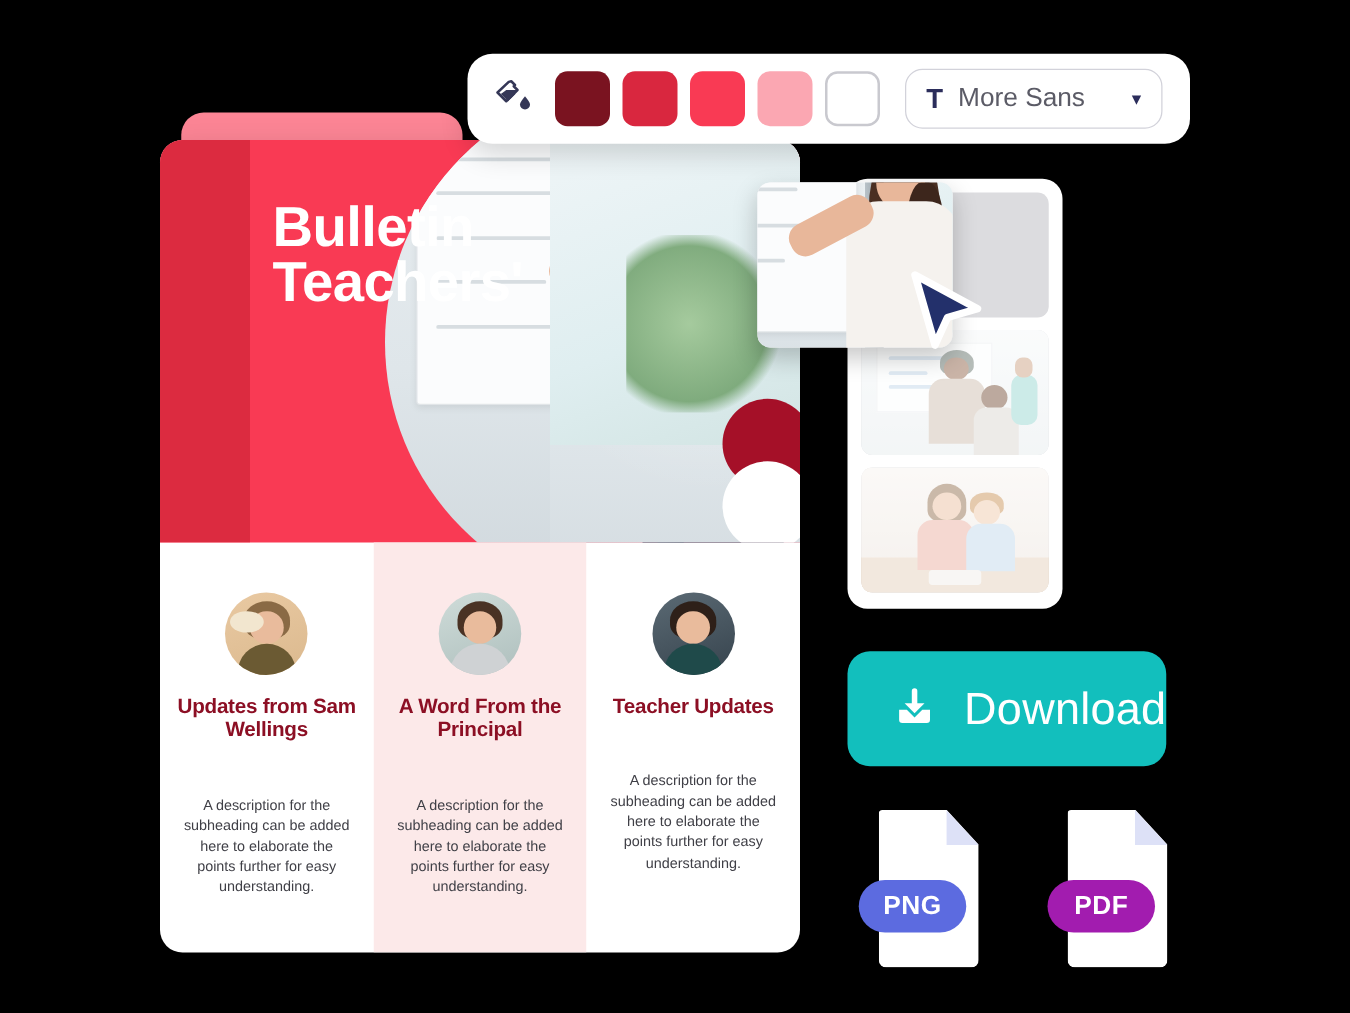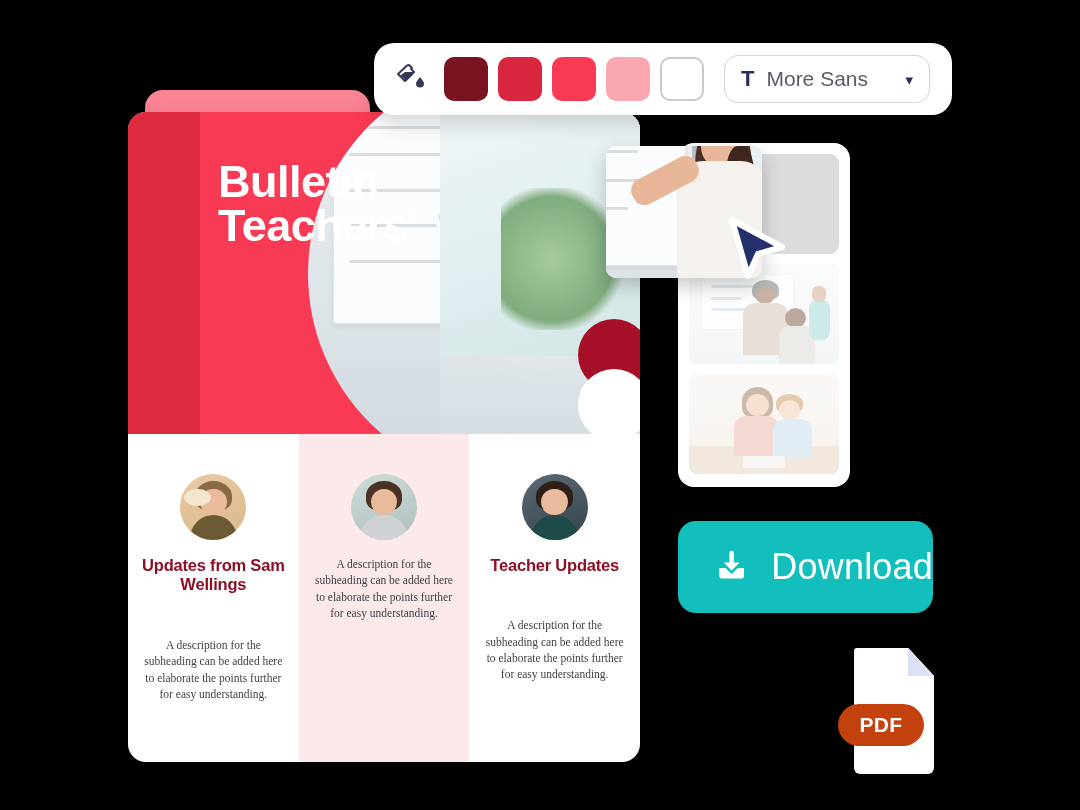--- a/index.html
+++ b/index.html
@@ -150,21 +150,20 @@
   .av-body { position:absolute; left:14%; top:62%; width:72%; height:42%; border-radius:28px 28px 0 0; }
   .av-hat { position:absolute; left:6%; top:22%; width:40%; height:26%; border-radius:50%; background:#f2e6cf; }
 
   .col-title {
     color: #8C0F24; font-size: 16.5px; font-weight: 700; line-height: 1.18;
     letter-spacing: -0.2px; margin-bottom: 42px;
   }
   .col-body {
     color: #3f3f46; font-size: 11.5px; line-height: 1.42;
     padding: 0 4px;
-    font-family: Liberation Serif, serif;
   }
 
   
   #toolbar {
     position: absolute; left: 374px; top: 43px;
     width: 578px; height: 72px;
     background: #ffffff; border-radius: 20px;
     display: flex; align-items: center; gap: 16px;
     padding: 0 22px;
     box-shadow: 0 8px 22px rgba(0,0,0,0.16);
@@ -338,20 +337,21 @@
         <div class="col-title">Updates from Sam Wellings</div>
         <div class="col-body">A description for the subheading can be added here to elaborate the points further for easy understanding.</div>
       </div>
 
       <div class="col mid">
         <div class="col-avatar av-b">
           <div class="av-hair" style="background:#4a3224"></div>
           <div class="av-face"></div>
           <div class="av-body" style="background:#cfd2d4"></div>
         </div>
+        <div class="col-title">A Word From the Principal</div>
         <div class="col-body">A description for the subheading can be added here to elaborate the points further for easy understanding.</div>
       </div>
 
       <div class="col">
         <div class="col-avatar av-c">
           <div class="av-hair" style="background:#2e2019"></div>
           <div class="av-face"></div>
           <div class="av-body" style="background:#1f4a4a"></div>
         </div>
         <div class="col-title">Teacher Updates</div>
@@ -446,20 +446,25 @@
 
   <div id="download-button">
     <svg id="download-icon" viewBox="0 0 40 40">
       <path d="M20 4 L20 18" stroke="#ffffff" stroke-width="5" stroke-linecap="round"></path>
       <path d="M11 15 L20 24 L29 15 Z" fill="#ffffff"></path>
       <path d="M6 21 L6 30 a3 3 0 0 0 3 3 L31 33 a3 3 0 0 0 3 -3 L34 21 L27 21 L20 28 L13 21 Z" fill="#ffffff"></path>
     </svg>
     <span id="download-label">Download</span>
   </div>
 
+  <div class="file-badge" id="file-png">
+    <div class="file-sheet"></div>
+    <div class="file-fold"></div>
+    <div class="file-chip" style="background:#5C6BE0">PNG</div>
+  </div>
 
   <div class="file-badge" id="file-pdf">
     <div class="file-sheet"></div>
     <div class="file-fold"></div>
-    <div class="file-chip" style="background:#c2410c">PDF</div>
+    <div class="file-chip" style="background:#a21caf">PDF</div>
   </div>
 
 </div>
 
 </body></html>

